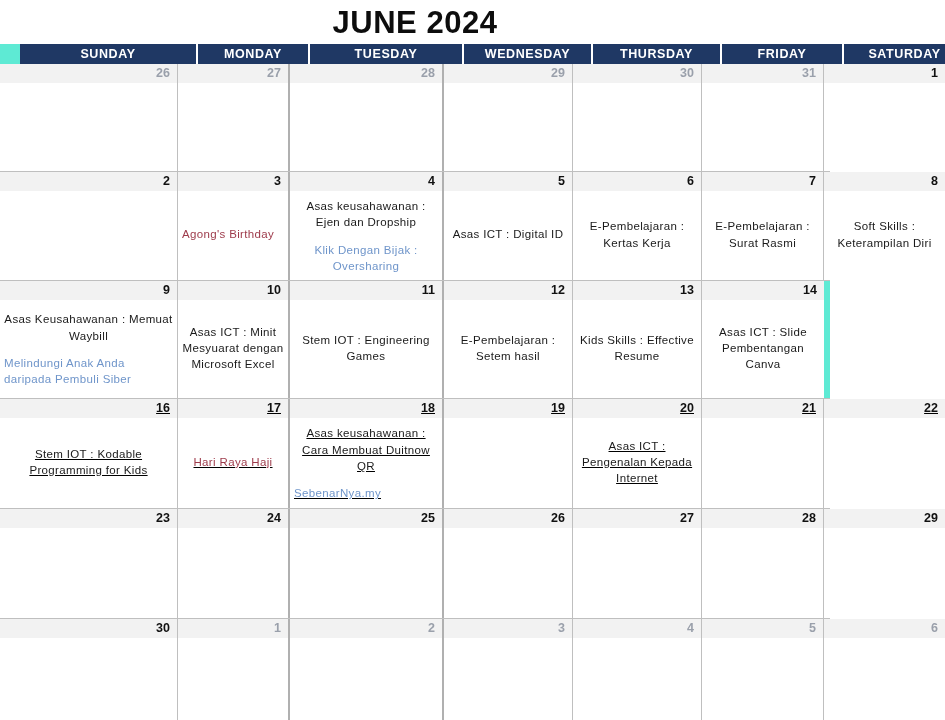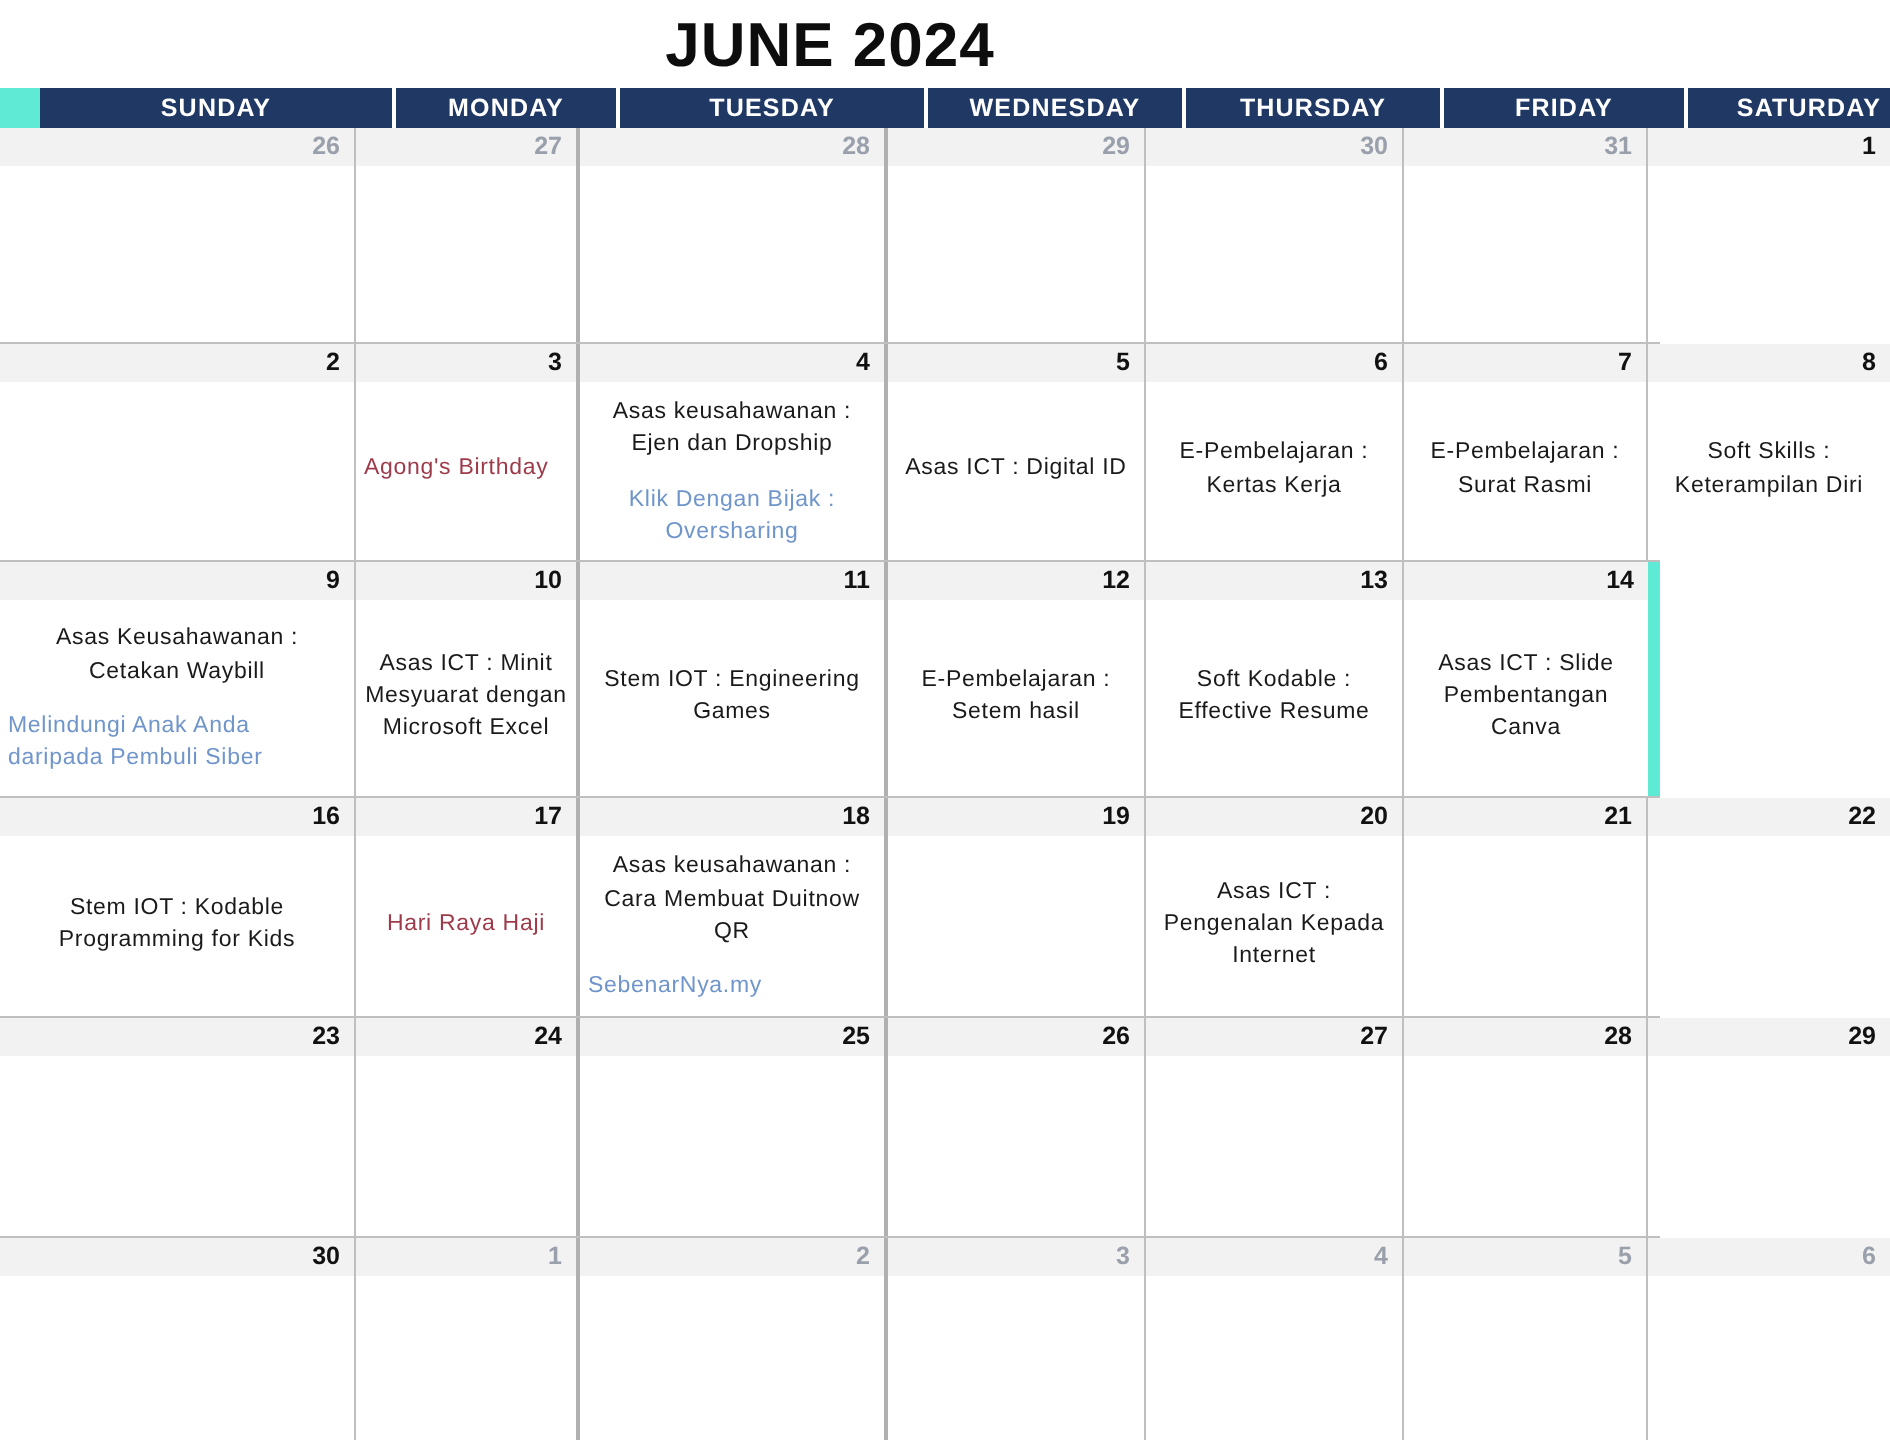--- a/index.html
+++ b/index.html
@@ -76,21 +76,21 @@
   .week {
     display: grid;
     grid-template-columns:
       178px 112px 154px 129px 129px 122px 121px;
     border-bottom: 1px solid #bfbfbf;
     box-sizing: border-box;
   }
   .week.w1 { flex: 0 0 108px; }
   .week.w2 { flex: 0 0 109px; }
   .week.w3 { flex: 0 0 118px; }
-  .week.w4 { flex: 0 0 110px; }
+  .week.w4 { flex: 0 0 110px; text-decoration: underline; }
   .week.w5 { flex: 0 0 110px; }
   .week.w6 { flex: 0 0 107px; border-bottom: none; }
 
   .day {
     position: relative;
     box-sizing: border-box;
     border-right: 1px solid #bfbfbf;
     background: #ffffff;
     display: flex;
     flex-direction: column;
@@ -268,21 +268,21 @@
             <div class="event ">Soft Skills : Keterampilan Diri</div>
           </div>
         </div>
       </div>
       <div class="week w3">
         <div class="day">
           <div class="daynum-band">
             <span class="daynum">9</span>
           </div>
           <div class="events top">
-            <div class="event ">Asas Keusahawanan : Cetakan Waybill</div>
+            <div class="event ">Asas Keusahawanan : Memuat Waybill</div>
             <div class="event blue left">Melindungi Anak Anda daripada Pembuli Siber</div>
           </div>
         </div>
         <div class="day thick-right">
           <div class="daynum-band">
             <span class="daynum">10</span>
           </div>
           <div class="events">
             <div class="event ">Asas ICT : Minit Mesyuarat dengan Microsoft Excel</div>
           </div>
@@ -301,21 +301,21 @@
           </div>
           <div class="events">
             <div class="event ">E-Pembelajaran : Setem hasil</div>
           </div>
         </div>
         <div class="day">
           <div class="daynum-band">
             <span class="daynum">13</span>
           </div>
           <div class="events">
-            <div class="event ">Soft Kodable : Effective Resume</div>
+            <div class="event ">Kids Skills : Effective Resume</div>
           </div>
         </div>
         <div class="day">
           <div class="daynum-band">
             <span class="daynum">14</span>
           </div>
           <div class="events">
             <div class="event ">Asas ICT : Slide Pembentangan Canva</div>
           </div>
         </div>

